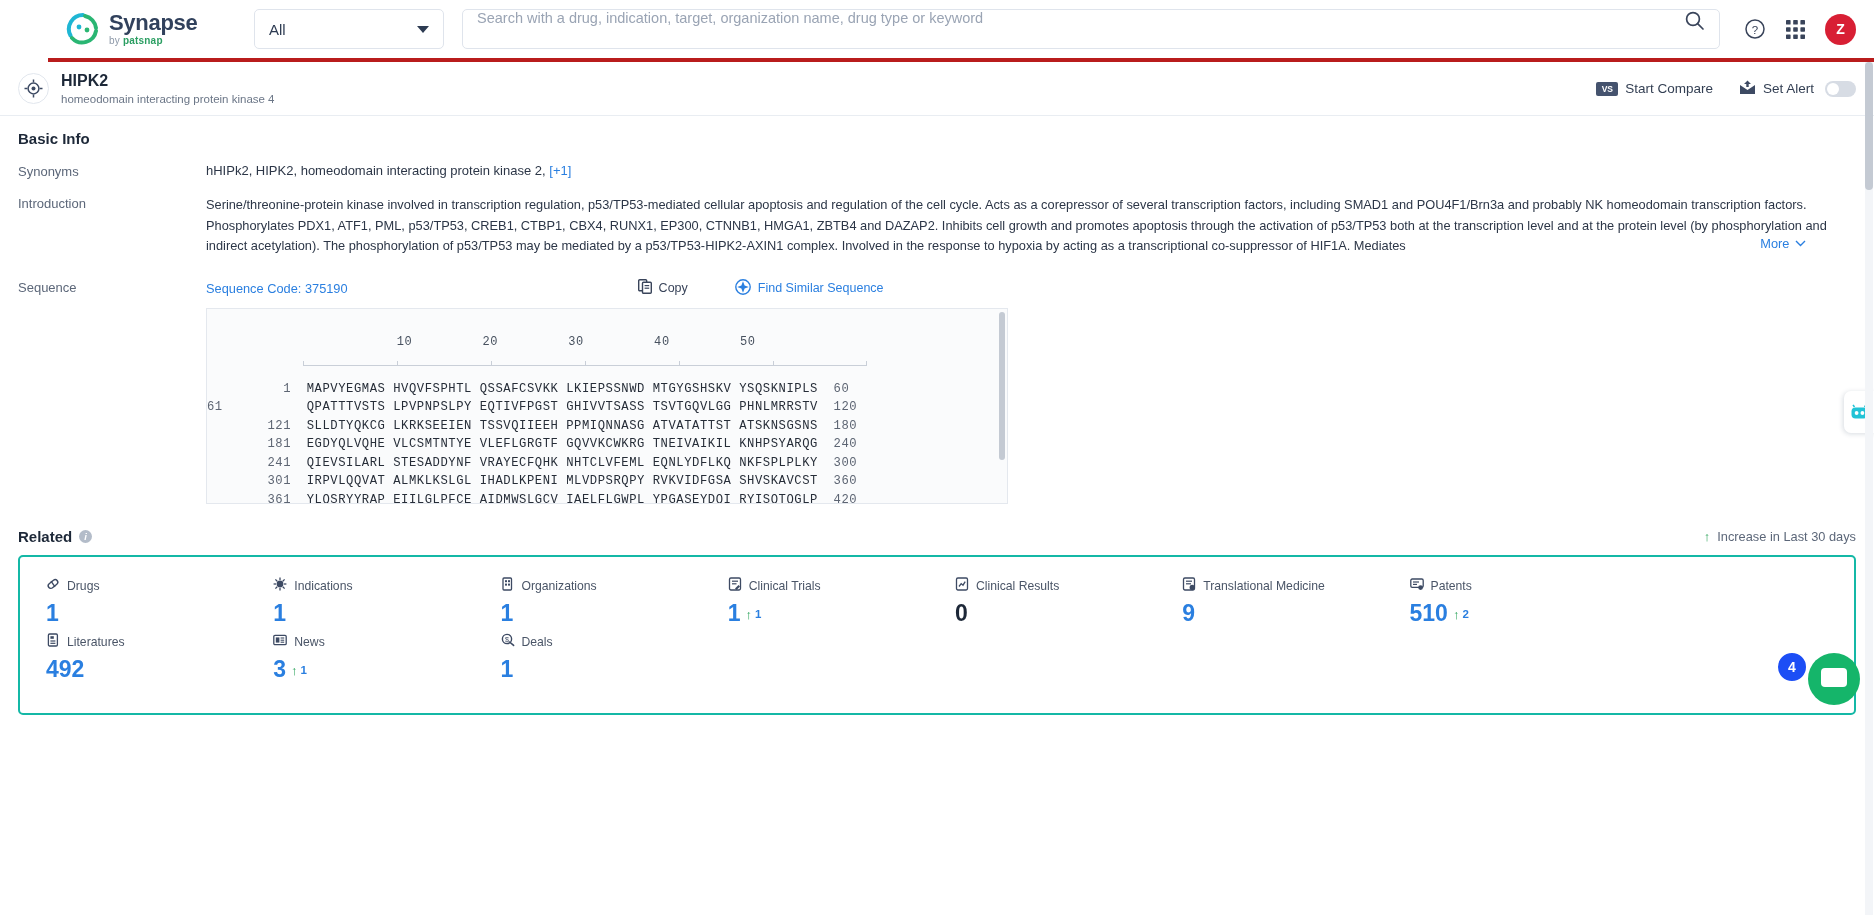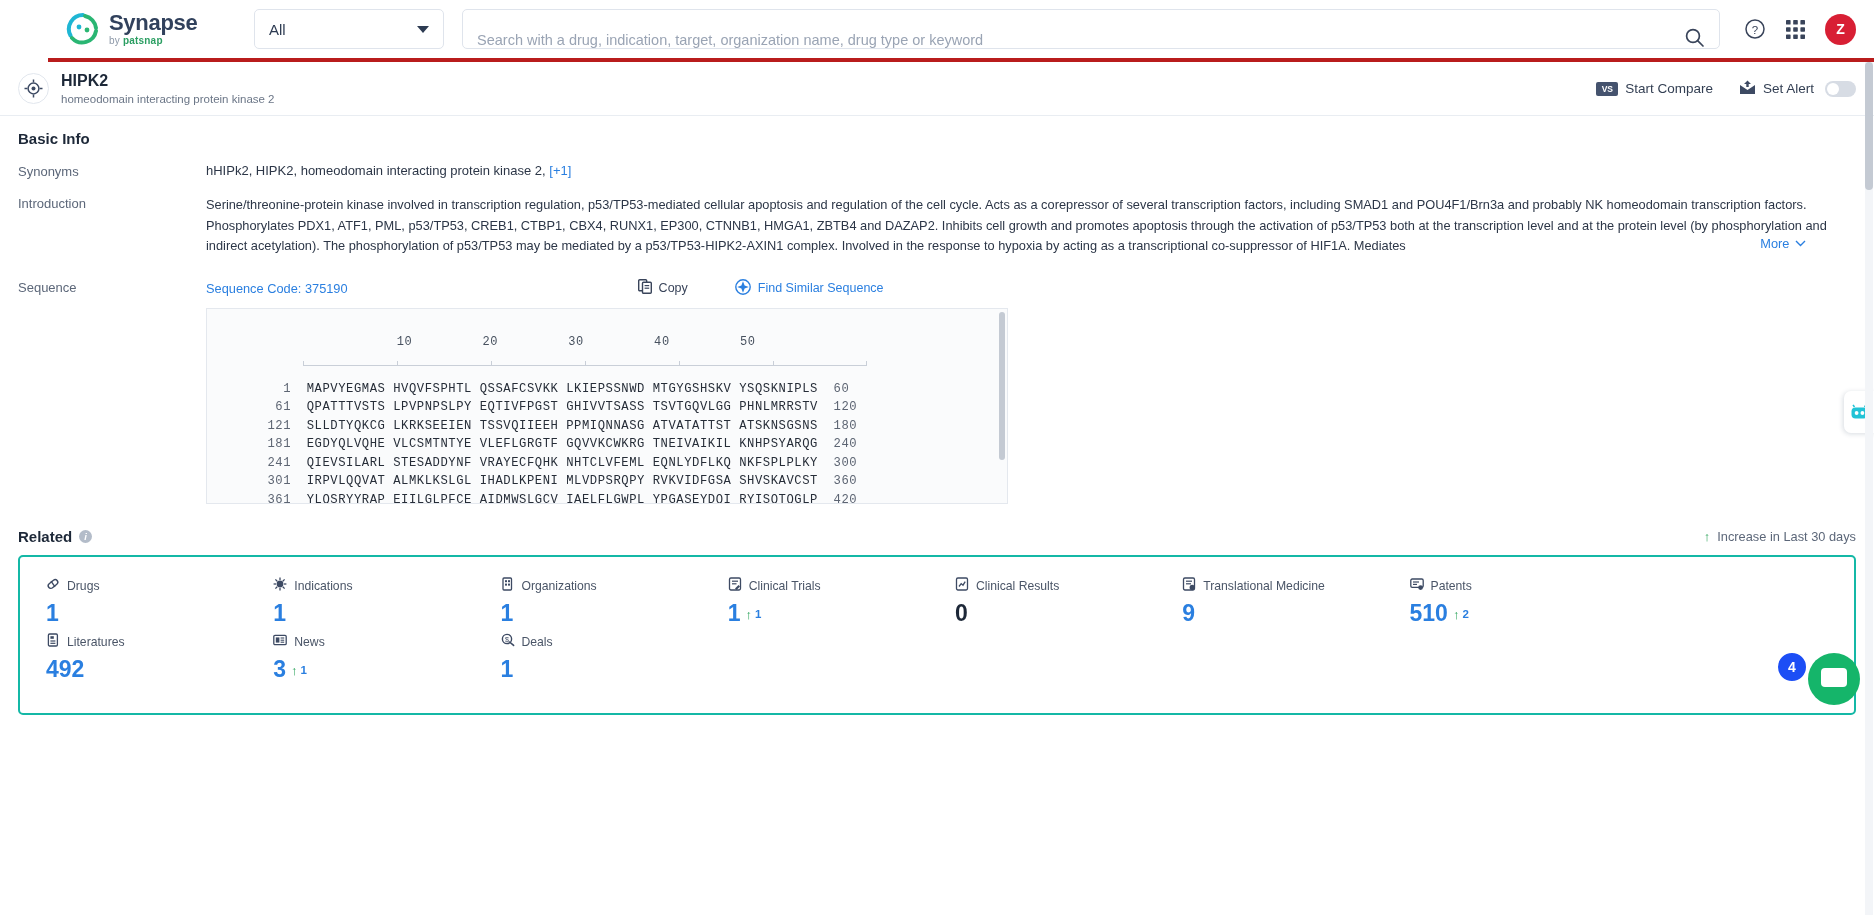--- a/index.html
+++ b/index.html
@@ -36,21 +36,21 @@
   }
   .caret {
     width: 0; height: 0;
     border-left: 6px solid transparent; border-right: 6px solid transparent;
     border-top: 7px solid #2d3b52;
   }
 
   .searchbox {
     flex: 1 1 auto; height: 40px;
     border: 1px solid #dfe4ec; border-radius: 5px;
-    display: flex; align-items: flex-end;
+    display: flex; align-items: flex-start;
     padding: 0 14px; background: #fff;
   }
   .searchbox input {
     flex: 1; border: none; outline: none; font-size: 14.5px;
     color: #303c4f; font-family: "Liberation Sans", sans-serif;
     background: transparent;
   }
   .searchbox input::placeholder { color: #9aa4b4; }
   .search-btn { cursor: pointer; display: flex; align-items: center; }
 
@@ -277,21 +277,21 @@
       <circle cx="9.5" cy="9.5" r="5.4" fill="none" stroke="#3d4a63" stroke-width="1.5"></circle>
       <circle cx="9.5" cy="9.5" r="2" fill="#3d4a63"></circle>
       <line x1="9.5" y1="0.5" x2="9.5" y2="3.3" stroke="#3d4a63" stroke-width="1.5"></line>
       <line x1="9.5" y1="15.7" x2="9.5" y2="18.5" stroke="#3d4a63" stroke-width="1.5"></line>
       <line x1="0.5" y1="9.5" x2="3.3" y2="9.5" stroke="#3d4a63" stroke-width="1.5"></line>
       <line x1="15.7" y1="9.5" x2="18.5" y2="9.5" stroke="#3d4a63" stroke-width="1.5"></line>
     </svg>
   </span>
   <div>
     <div class="entity-title">HIPK2</div>
-    <div class="entity-sub">homeodomain interacting protein kinase 2</div>
+    <div class="entity-sub">homeodomain interacting protein kinase 4</div>
   </div>
 
   <div class="entity-actions">
     <div class="act">
       <span class="vs-badge">VS</span>
       <span>Start Compare</span>
     </div>
     <div class="act">
       <span>
         <svg width="17" height="15" viewBox="0 0 17 15">
@@ -368,21 +368,21 @@
             <i style="left:0"></i>
               <i style="left:94px"></i>
               <i style="left:188px"></i>
               <i style="left:282px"></i>
               <i style="left:376px"></i>
               <i style="left:470px"></i>
               <i style="left:563px"></i>
           </div>
           <div class="seq-rows">
             <div class="seq-row"><span class="num" style="display:inline-block;width:84px;text-align:right;">1</span>  <span>MAPVYEGMAS HVQVFSPHTL QSSAFCSVKK LKIEPSSNWD MTGYGSHSKV YSQSKNIPLS</span>  <span class="num">60</span></div>
-            <div class="seq-row"><span class="num" style="display:inline-block;width:84px;text-align:right;">61</span>  <span>QPATTTVSTS LPVPNPSLPY EQTIVFPGST GHIVVTSASS TSVTGQVLGG PHNLMRRSTV</span>  <span class="num">120</span></div>
+            <div class="seq-row"><span class="num" style="display:inline-block;width:84px;">61</span>  <span>QPATTTVSTS LPVPNPSLPY EQTIVFPGST GHIVVTSASS TSVTGQVLGG PHNLMRRSTV</span>  <span class="num">120</span></div>
             <div class="seq-row"><span class="num" style="display:inline-block;width:84px;text-align:right;">121</span>  <span>SLLDTYQKCG LKRKSEEIEN TSSVQIIEEH PPMIQNNASG ATVATATTST ATSKNSGSNS</span>  <span class="num">180</span></div>
             <div class="seq-row"><span class="num" style="display:inline-block;width:84px;text-align:right;">181</span>  <span>EGDYQLVQHE VLCSMTNTYE VLEFLGRGTF GQVVKCWKRG TNEIVAIKIL KNHPSYARQG</span>  <span class="num">240</span></div>
             <div class="seq-row"><span class="num" style="display:inline-block;width:84px;text-align:right;">241</span>  <span>QIEVSILARL STESADDYNF VRAYECFQHK NHTCLVFEML EQNLYDFLKQ NKFSPLPLKY</span>  <span class="num">300</span></div>
             <div class="seq-row"><span class="num" style="display:inline-block;width:84px;text-align:right;">301</span>  <span>IRPVLQQVAT ALMKLKSLGL IHADLKPENI MLVDPSRQPY RVKVIDFGSA SHVSKAVCST</span>  <span class="num">360</span></div>
             <div class="seq-row"><span class="num" style="display:inline-block;width:84px;text-align:right;">361</span>  <span>YLQSRYYRAP EIILGLPFCE AIDMWSLGCV IAELFLGWPL YPGASEYDQI RYISQTQGLP</span>  <span class="num">420</span></div>
           </div>
         </div>
         <div class="seq-scroll"></div>
       </div>
     </div>

